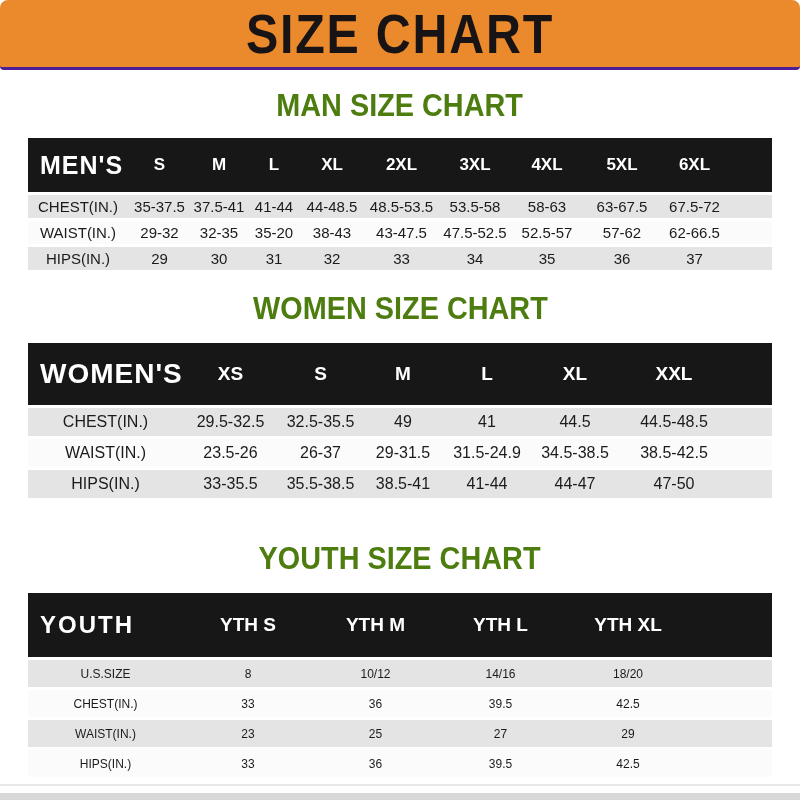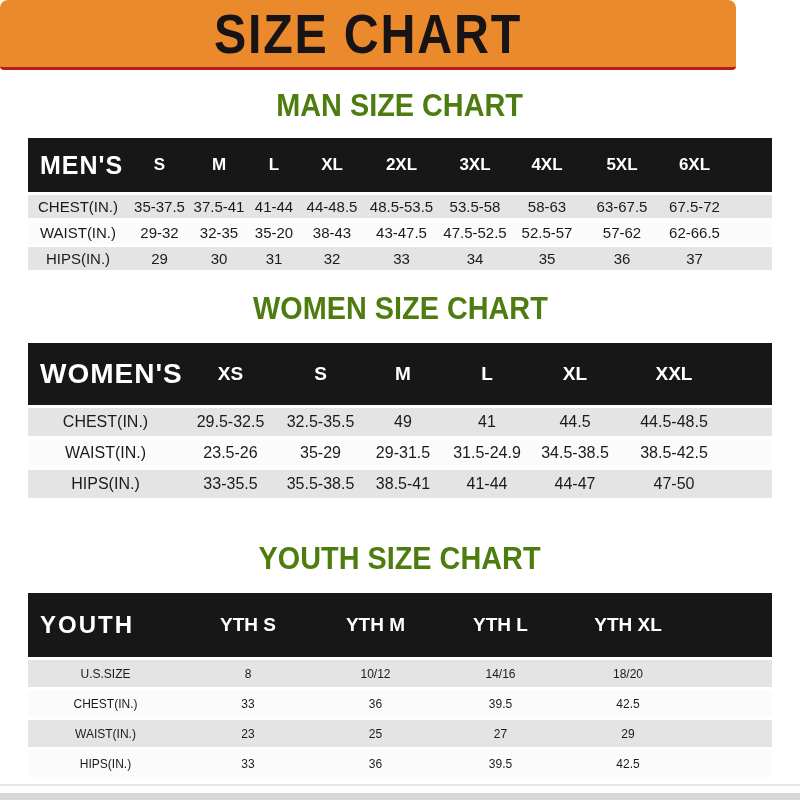--- a/index.html
+++ b/index.html
@@ -6,23 +6,23 @@
   body{
     width:800px;height:800px;
     background:#ffffff;
     font-family:"Liberation Sans", sans-serif;
     position:relative;
     overflow:hidden;
   }
   
   .banner{
     box-sizing:border-box;
-    height:70px;width:736px;
+    height:70px;width:800px;
     background:#EB8A2C;
-    border-bottom:3px solid #b91c1c;
+    border-bottom:3px solid #4c1d95;
     border-radius:8px 8px 4px 4px;
     display:flex;align-items:center;justify-content:center;
   }
   .banner-title{
     display:inline-block;
     font-size:55px;font-weight:800;color:#181314;
     letter-spacing:2px;
     transform:scaleX(0.88);transform-origin:center;
     white-space:nowrap;
   }
@@ -198,21 +198,21 @@
       <td>32.5-35.5</td>
       <td>49</td>
       <td>41</td>
       <td>44.5</td>
       <td>44.5-48.5</td>
       <td></td>
     </tr>
     <tr class="row-white">
       <td>WAIST(IN.)</td>
       <td>23.5-26</td>
-      <td>35-29</td>
+      <td>26-37</td>
       <td>29-31.5</td>
       <td>31.5-24.9</td>
       <td>34.5-38.5</td>
       <td>38.5-42.5</td>
       <td></td>
     </tr>
     <tr class="row-gray">
       <td>HIPS(IN.)</td>
       <td>33-35.5</td>
       <td>35.5-38.5</td>

